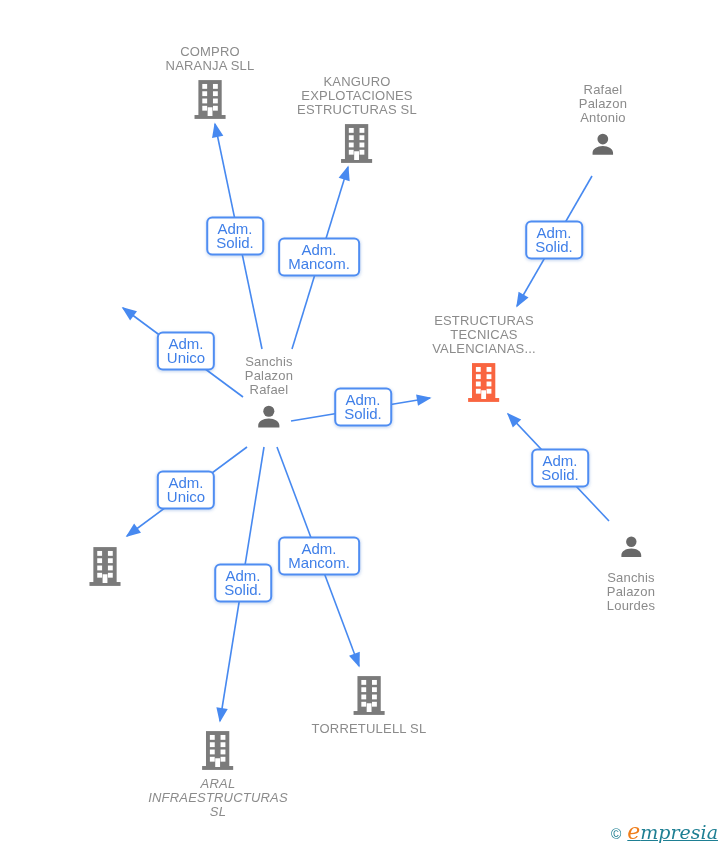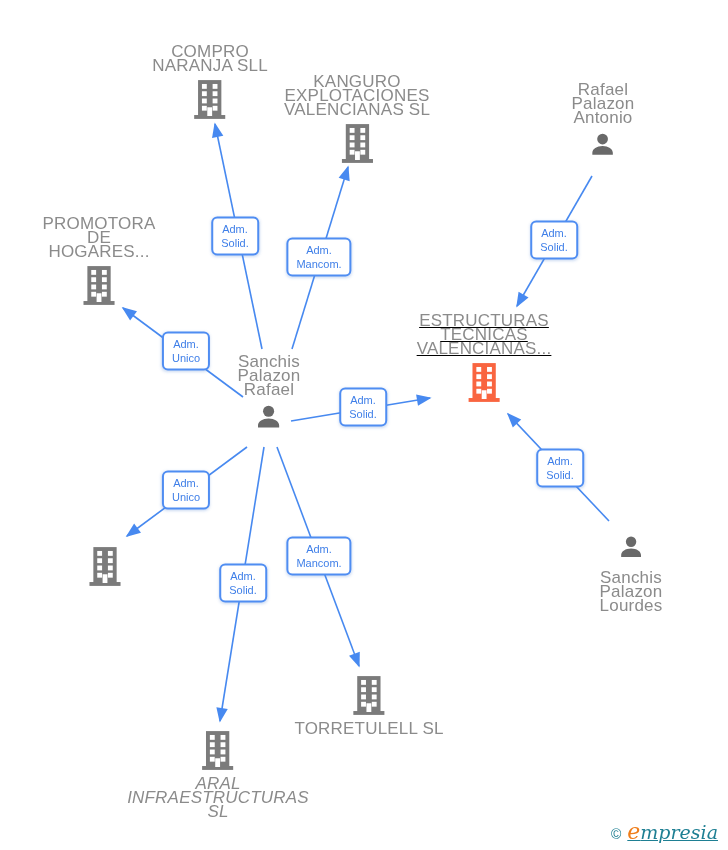--- a/index.html
+++ b/index.html
@@ -6,29 +6,29 @@
   #canvas{
     position:relative;width:728px;height:850px;background:#ffffff;
     font-family:"Liberation Sans",sans-serif;overflow:hidden;
   }
   #edges{position:absolute;left:0;top:0;width:728px;height:850px;}
   .node{
     position:absolute;display:flex;flex-direction:column;align-items:center;
     gap:7px;transform:translateX(-50%);
   }
   .nlabel{
-    font-size:17px;line-height:14px;color:#8b8b8b;text-align:center;
+    font-size:13px;line-height:14px;color:#8b8b8b;text-align:center;
     white-space:pre-line;letter-spacing:.2px;
   }
   .bicon svg{display:block;}
   .ebox{
     position:absolute;transform:translate(-50%,-50%);
     background:#ffffff;border:2px solid #4f8df2;border-radius:6px;
     padding:3px 8px 4px 8px;
-    font-size:11px;line-height:14px;color:#3f7fe8;
+    font-size:15px;line-height:14px;color:#3f7fe8;
     white-space:pre-line;text-align:center;
     box-shadow:0 1px 3px rgba(80,130,210,.28);
   }
   .wm{
     position:absolute;right:10px;bottom:6px;display:flex;align-items:baseline;gap:6px;
   }
   .wm .copy{font-size:14px;color:#1e7f93;font-family:"Liberation Sans",sans-serif;}
   .wm .brand{font-family:"DejaVu Serif",serif;font-style:italic;font-size:19px;color:#1e7f93;text-decoration:underline;}
   .wm .brand .e{color:#ef7d1a;font-size:22px;}
 </style>
@@ -76,21 +76,21 @@
             <rect x="20" y="26.5" width="5" height="5"></rect>
             <rect x="14.5" y="28" width="5" height="9"></rect>
           </g>
         </svg>
     </span>
   </div>
 
   <div class="node" style="left:357px;top:75px;">
     <div class="nlabel">KANGURO
 EXPLOTACIONES
-VALENCIANAS SL</div>
+ESTRUCTURAS SL</div>
     <span class="bicon">
       <svg width="33" height="39" viewBox="0 0 34 40">
           <g fill="#7b7b7b">
             <rect x="1" y="36" width="32" height="4"></rect>
             <rect x="5" y="0" width="24" height="37"></rect>
           </g>
           <g fill="#ffffff">
             <rect x="9" y="4" width="5" height="5"></rect>
             <rect x="20" y="4" width="5" height="5"></rect>
             <rect x="9" y="11.5" width="5" height="5"></rect>
@@ -110,46 +110,22 @@
 Palazon
 Antonio</div>
     <span class="bicon">
       <svg width="30" height="30" viewBox="0 0 24 24" fill="#696969">
           <circle cx="12" cy="5.6" r="4.3"></circle>
           <path d="M12 11.2c-4.6 0-8.2 2.4-8.2 5.4v1.6h16.4v-1.6c0-3-3.6-5.4-8.2-5.4z"></path>
         </svg>
     </span>
   </div>
 
-  <div class="node" style="left:99px;top:217px;">
-    <div class="nlabel">PROMOTORA
-DE
-HOGARES...</div>
-    <span class="bicon">
-      <svg width="33" height="39" viewBox="0 0 34 40">
-          <g fill="#7b7b7b">
-            <rect x="1" y="36" width="32" height="4"></rect>
-            <rect x="5" y="0" width="24" height="37"></rect>
-          </g>
-          <g fill="#ffffff">
-            <rect x="9" y="4" width="5" height="5"></rect>
-            <rect x="20" y="4" width="5" height="5"></rect>
-            <rect x="9" y="11.5" width="5" height="5"></rect>
-            <rect x="20" y="11.5" width="5" height="5"></rect>
-            <rect x="9" y="19" width="5" height="5"></rect>
-            <rect x="20" y="19" width="5" height="5"></rect>
-            <rect x="9" y="26.5" width="5" height="5"></rect>
-            <rect x="20" y="26.5" width="5" height="5"></rect>
-            <rect x="14.5" y="28" width="5" height="9"></rect>
-          </g>
-        </svg>
-    </span>
-  </div>
-
-  <div class="node" style="left:484px;top:314px;text-decoration:underline;">
+
+  <div class="node" style="left:484px;top:314px;">
     <div class="nlabel">ESTRUCTURAS
 TECNICAS
 VALENCIANAS...</div>
     <span class="bicon">
       <svg width="33" height="39" viewBox="0 0 34 40">
           <g fill="#f96540">
             <rect x="1" y="36" width="32" height="4"></rect>
             <rect x="5" y="0" width="24" height="37"></rect>
           </g>
           <g fill="#ffffff">

